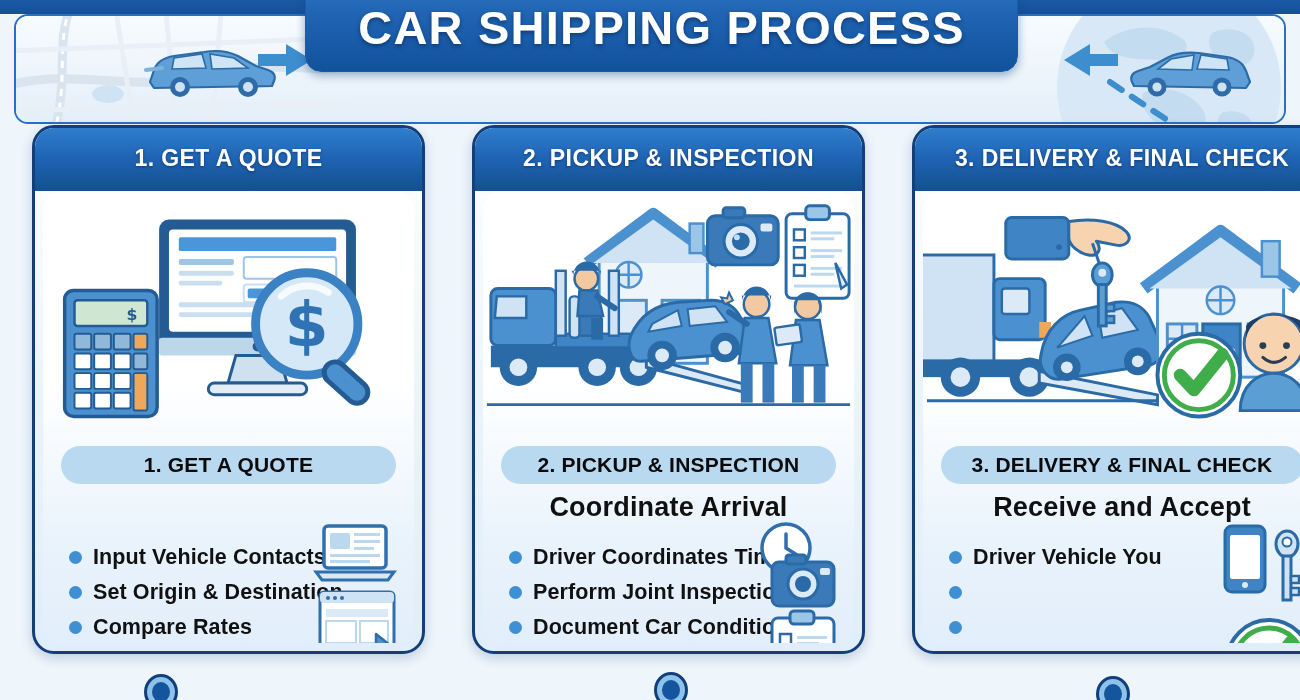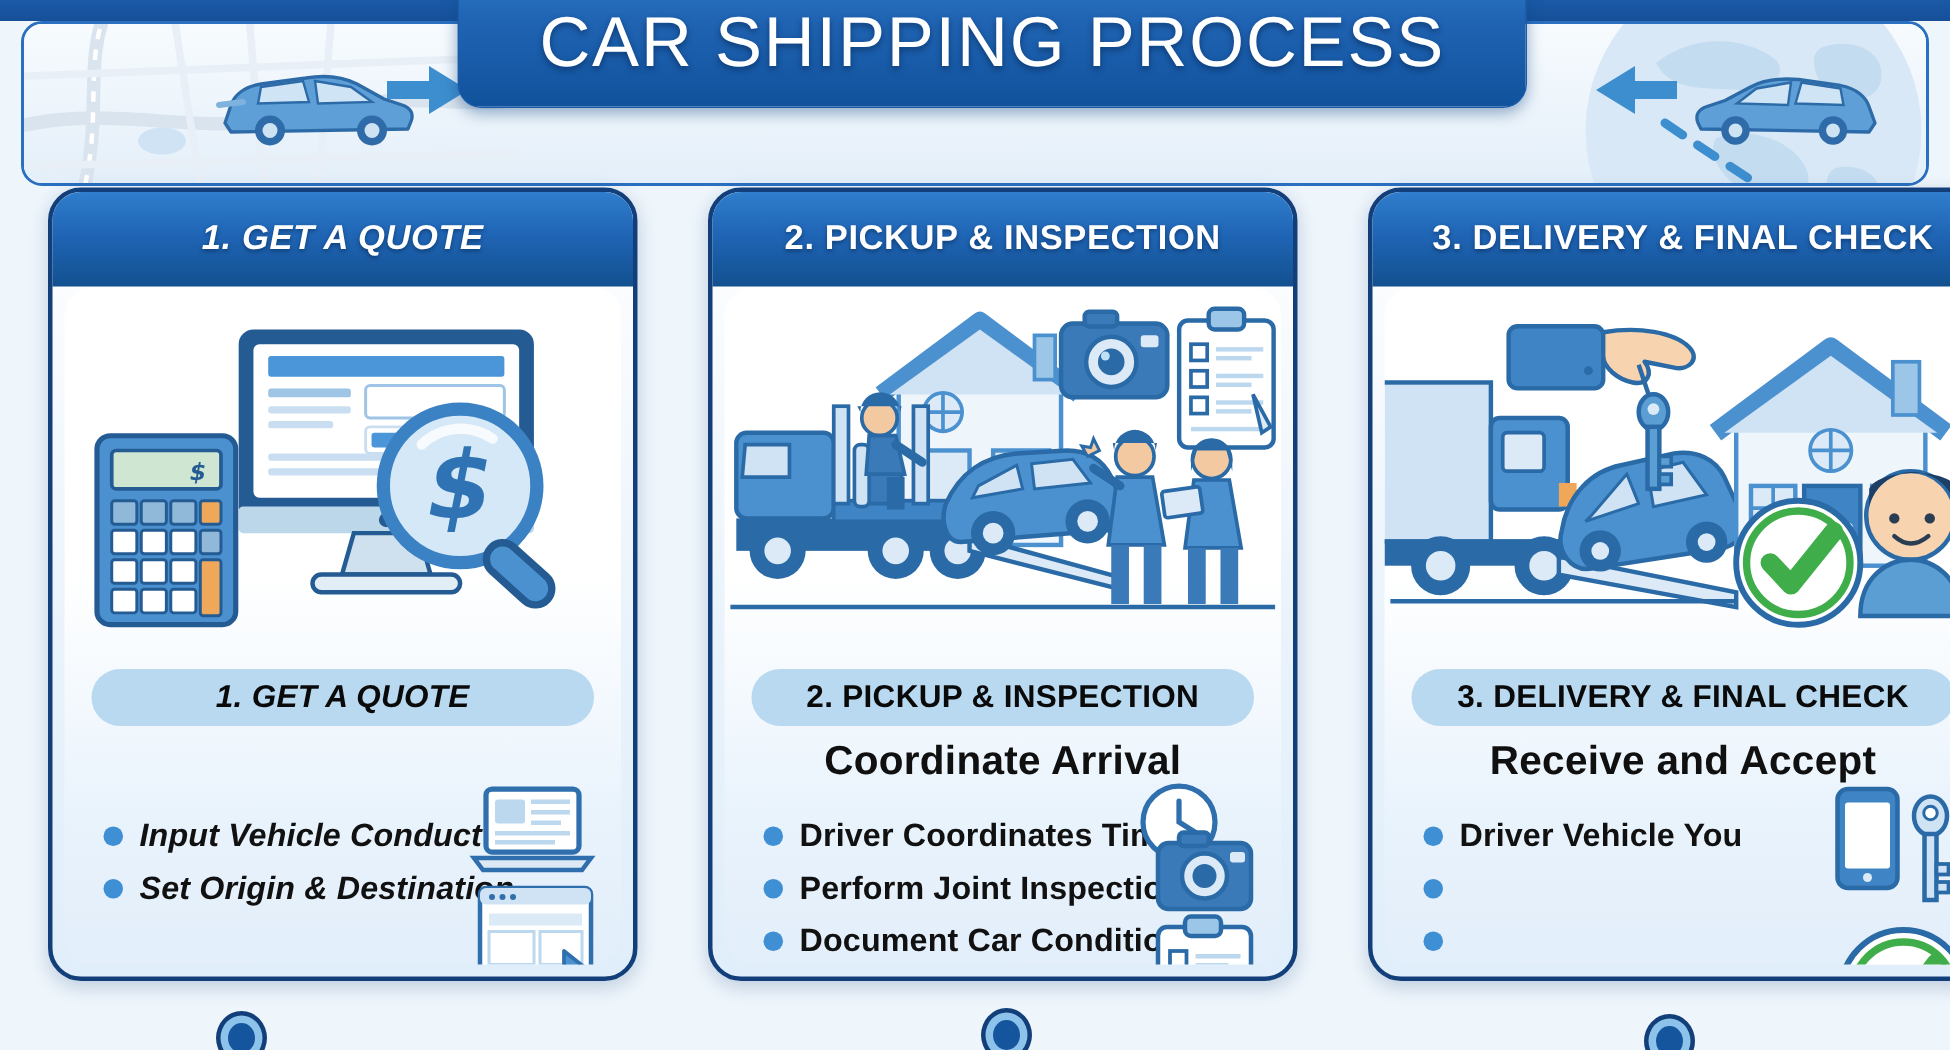--- a/index.html
+++ b/index.html
@@ -27,36 +27,36 @@
   .title-banner{
     position:absolute;left:305px;top:-30px;width:713px;height:102px;
     border-radius:16px;
     background:linear-gradient(180deg,#2f7ccb 0%,#1f63b2 45%,#11529c 100%);
     box-shadow:0 3px 10px rgba(20,70,130,.45), inset 0 1px 0 rgba(255,255,255,.35);
     display:flex;align-items:flex-end;justify-content:center;
     padding-bottom:16px;box-sizing:border-box;
     border:1px solid #1a5ba8;
   }
   .title-text{
-    color:#ffffff;font-size:47px;font-weight:normal;letter-spacing:1.2px;
+    color:#ffffff;font-size:47px;font-weight:bold;letter-spacing:1.2px;
     text-shadow:0 2px 4px rgba(0,30,70,.55);
     white-space:nowrap;
   }
 
   
   .cards{position:absolute;top:125px;left:0;width:1300px;height:530px;}
   .card{
     position:absolute;top:0;width:393px;height:529px;
     border-radius:22px;
     border:3px solid #123f7a;
     background:linear-gradient(180deg,#ffffff 0%,#eaf3fb 55%,#dfeefa 100%);
     box-shadow:0 4px 12px rgba(25,70,125,.22);
     overflow:hidden;box-sizing:border-box;
   }
-  .card.c1{left:32px;font-style:italic;}
+  .card.c1{left:32px;}
   .card.c2{left:472px;}
   .card.c3{left:912px;width:420px;}
 
   .card-head{
     position:absolute;left:-3px;right:-3px;top:-3px;height:66px;
     background:linear-gradient(180deg,#3180cf 0%,#1f64b4 50%,#12508f 100%);
     border-radius:20px 20px 0 0;
     display:flex;align-items:center;justify-content:center;
     box-shadow:inset 0 1px 0 rgba(255,255,255,.3);
   }
@@ -258,25 +258,29 @@
           </svg>
         </div>
 
         <div class="pill">
           <span class="pill-text">1. GET A QUOTE</span>
         </div>
 
         <ul class="bullets">
           <li>
               <span class="dot"></span>
-              <span>Input Vehicle Conduct</span>
+              <span>Input Vehicle Contacts</span>
             </li>
           <li>
               <span class="dot"></span>
               <span>Set Origin &amp; Destination</span>
+            </li>
+          <li>
+              <span class="dot"></span>
+              <span>Compare Rates</span>
             </li>
 
         </ul>
 
         <div class="side-icons">
           <svg viewBox="0 0 110 190">
             <g>
               <rect x="22" y="4" width="62" height="42" rx="4" fill="#ffffff" stroke="#2f6fae" stroke-width="3.5"></rect>
               <rect x="28" y="11" width="20" height="16" rx="2" fill="#bcd8ef"></rect>
               <g fill="#bcd8ef">

